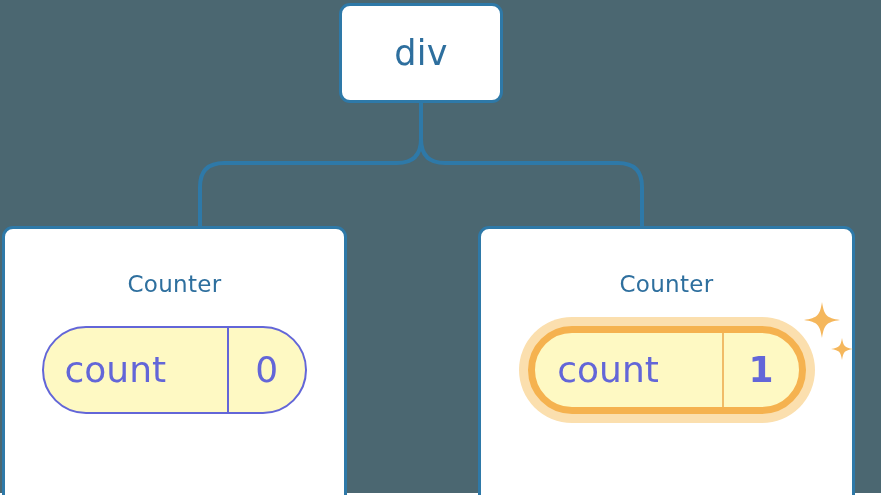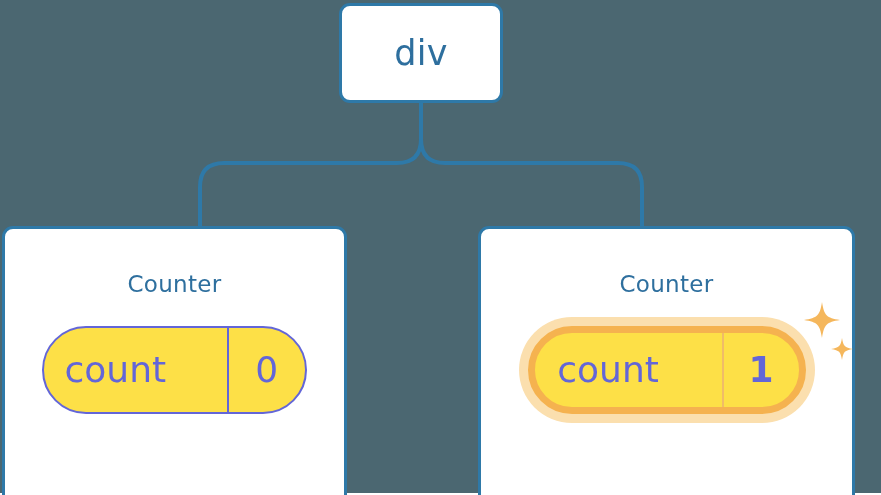--- a/index.html
+++ b/index.html
@@ -82,21 +82,21 @@
     margin-top: 30px;
   }
 
   .pill {
     position: relative;
     box-sizing: border-box;
     display: flex;
     align-items: stretch;
     height: 88px;
     border-radius: 44px;
-    background: #fde047;
+    background: #fef9c3;
     overflow: hidden;
     gap: 40px;
   }
 
   .pill-plain {
     width: 265px;
     border: 2px solid #6366d8;
   }
 
   

